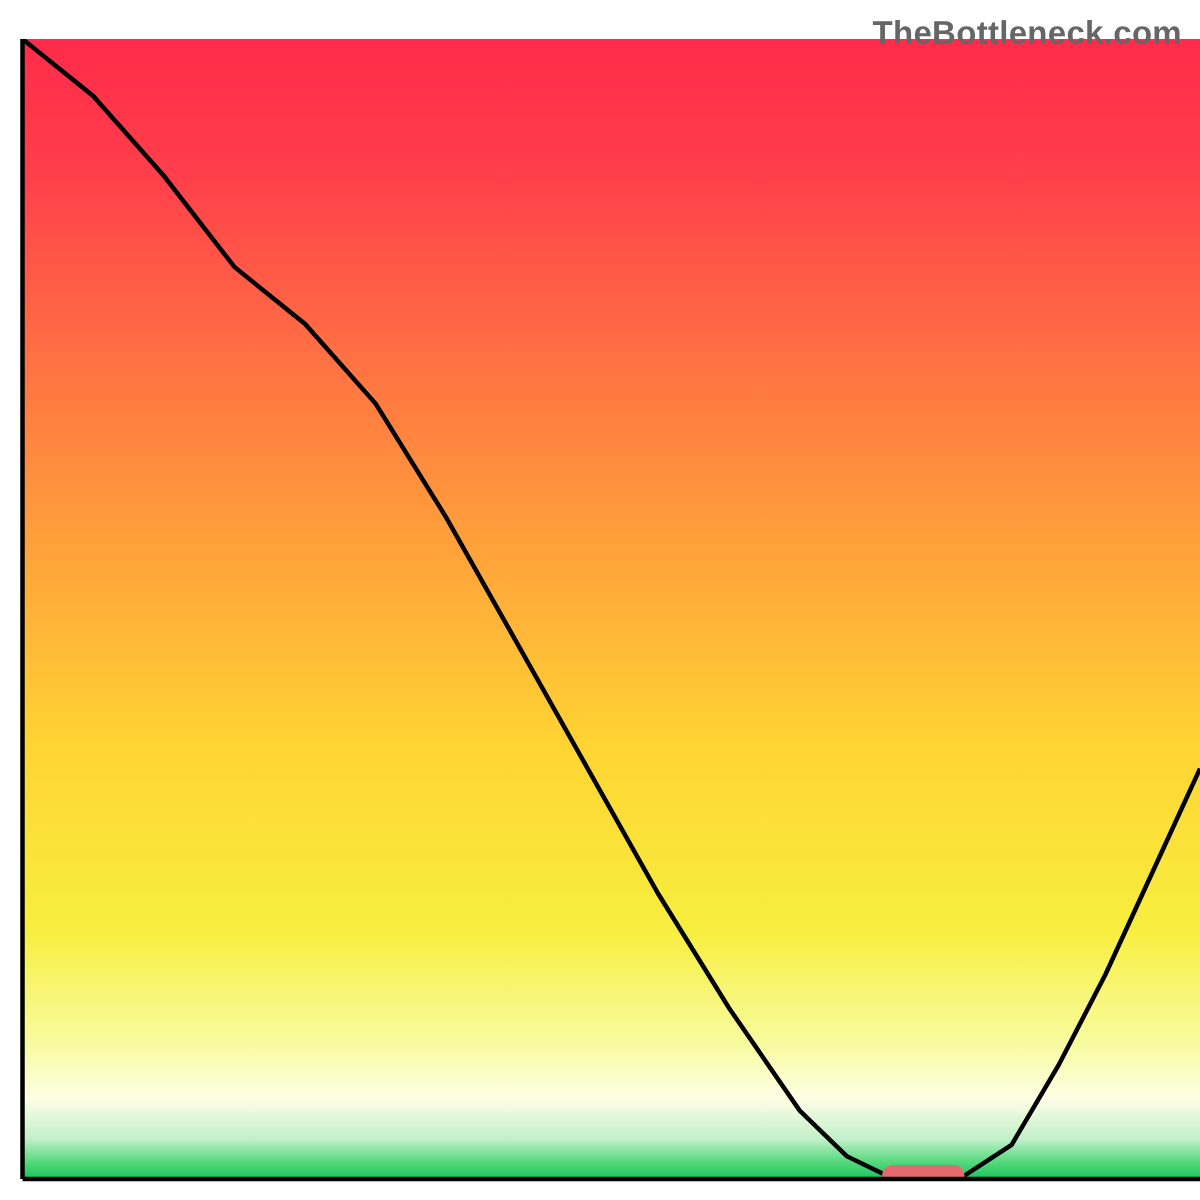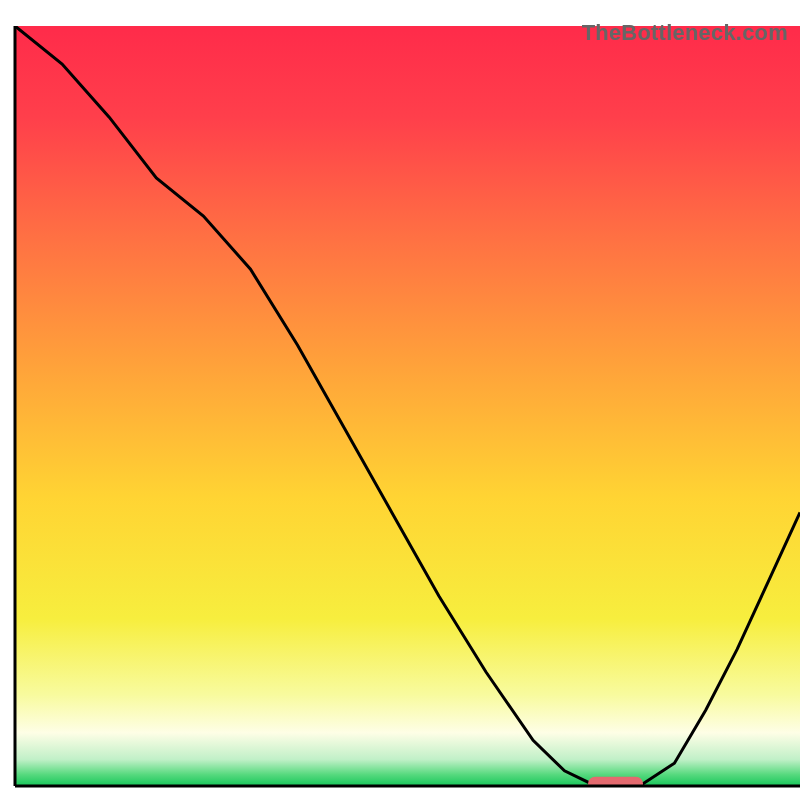--- a/index.html
+++ b/index.html
@@ -1,20 +1,20 @@
 <!DOCTYPE html>
 <html><head>
 <meta charset="utf-8">
 <style>
   * { margin: 0; padding: 0; box-sizing: border-box; }
   html, body { width: 800px; height: 800px; overflow: hidden; background: #fff; }
   .wrap { position: relative; width: 800px; height: 800px; }
   .watermark {
     position: absolute;
-    top: 20px;
+    top: 9px;
     right: 12px;
     font-family: Arial, Helvetica, sans-serif;
     font-size: 22px;
     font-weight: 600;
     color: #666;
     letter-spacing: 0.2px;
     z-index: 3;
   }
   svg.chart { position: absolute; inset: 0; width: 800px; height: 800px; display: block; }
 </style>

